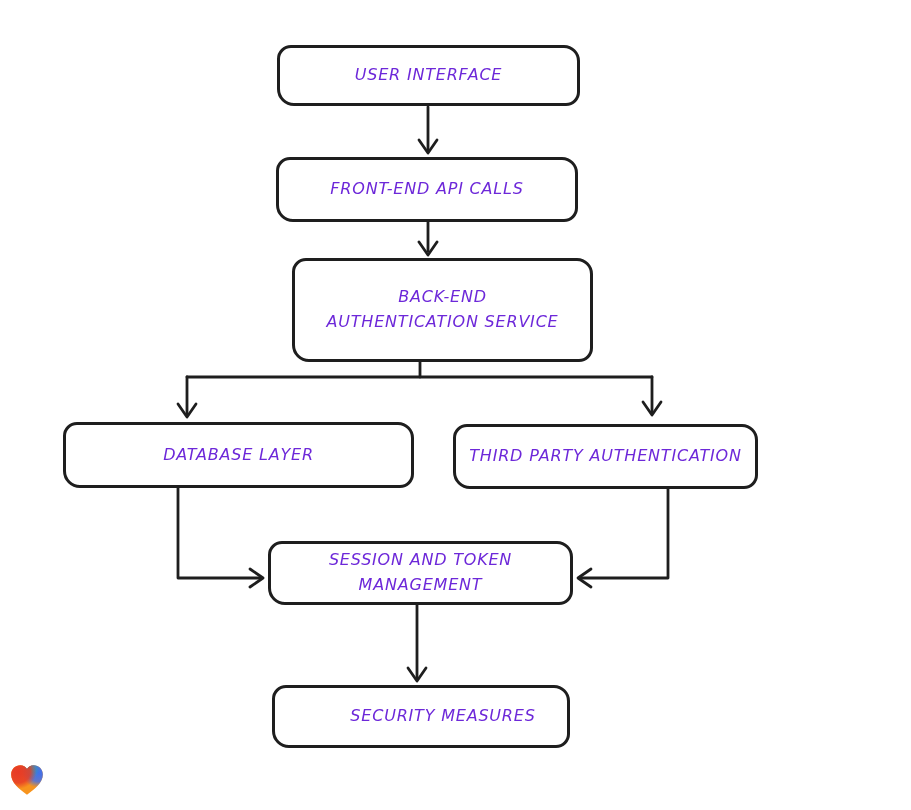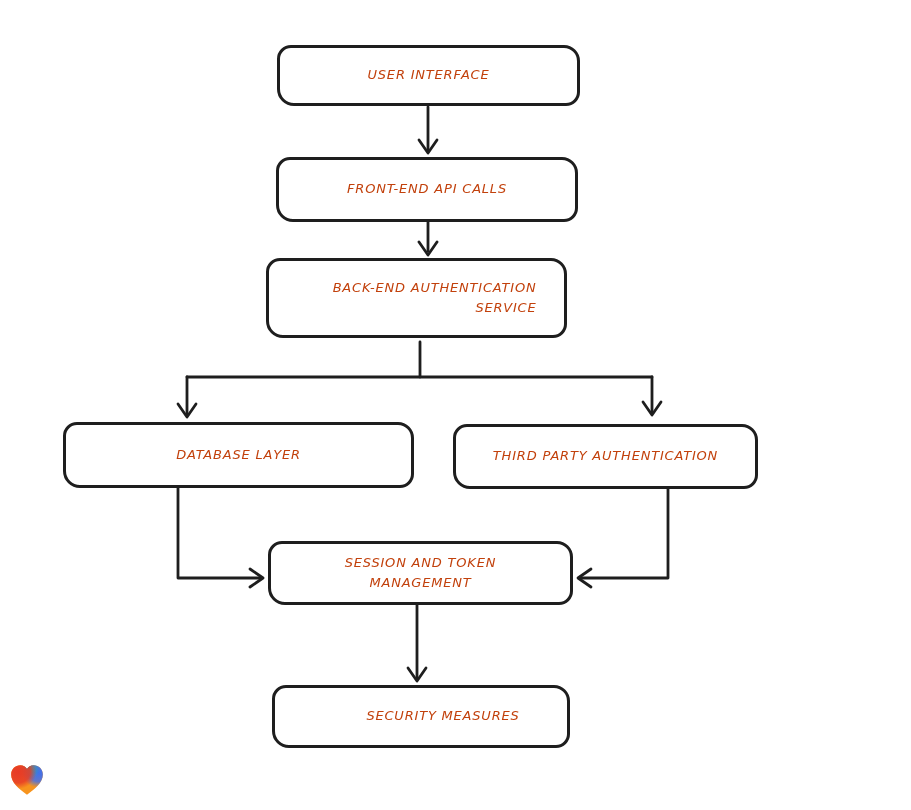--- a/index.html
+++ b/index.html
@@ -22,25 +22,25 @@
     box-sizing: border-box;
     border: 3px solid #1e1e1e;
     border-radius: 14px 16px 14px 17px;
     background: #ffffff;
     display: flex;
     align-items: center;
     justify-content: center;
     text-align: center;
   }
   .node .lbl {
-    font-size: 13px;
+    font-size: 16px;
     font-style: italic;
     letter-spacing: 0.8px;
     line-height: 1.55;
-    color: #c2410c;
+    color: #6d28d9;
     text-transform: uppercase;
   }
   .node .lbl.wrap-240 { max-width: 240px; }
   .node .lbl.wrap-200 { max-width: 200px; }
   .logo {
     position: absolute;
     left: 8px;
     top: 761px;
     width: 38px;
     height: 38px;
@@ -94,21 +94,21 @@
   </svg>
 
   <div class="node" style="left:277px; top:45px;  width:303px; height:61px;">
     <span class="lbl">USER INTERFACE</span>
   </div>
 
   <div class="node" style="left:276px; top:157px; width:302px; height:65px;justify-content:center;">
     <span class="lbl">FRONT-END API CALLS</span>
   </div>
 
-  <div class="node" style="left:266px; top:258px; width:301px; height:80px;text-align:right;">
+  <div class="node" style="left:292px; top:258px; width:301px; height:104px;">
     <span class="lbl wrap-240">BACK-END AUTHENTICATION SERVICE</span>
   </div>
 
   <div class="node" style="left:63px;  top:422px; width:351px; height:66px;">
     <span class="lbl">DATABASE LAYER</span>
   </div>
 
   <div class="node" style="left:453px; top:424px; width:305px; height:65px;justify-content:center;">
     <span class="lbl">THIRD PARTY AUTHENTICATION</span>
   </div>

